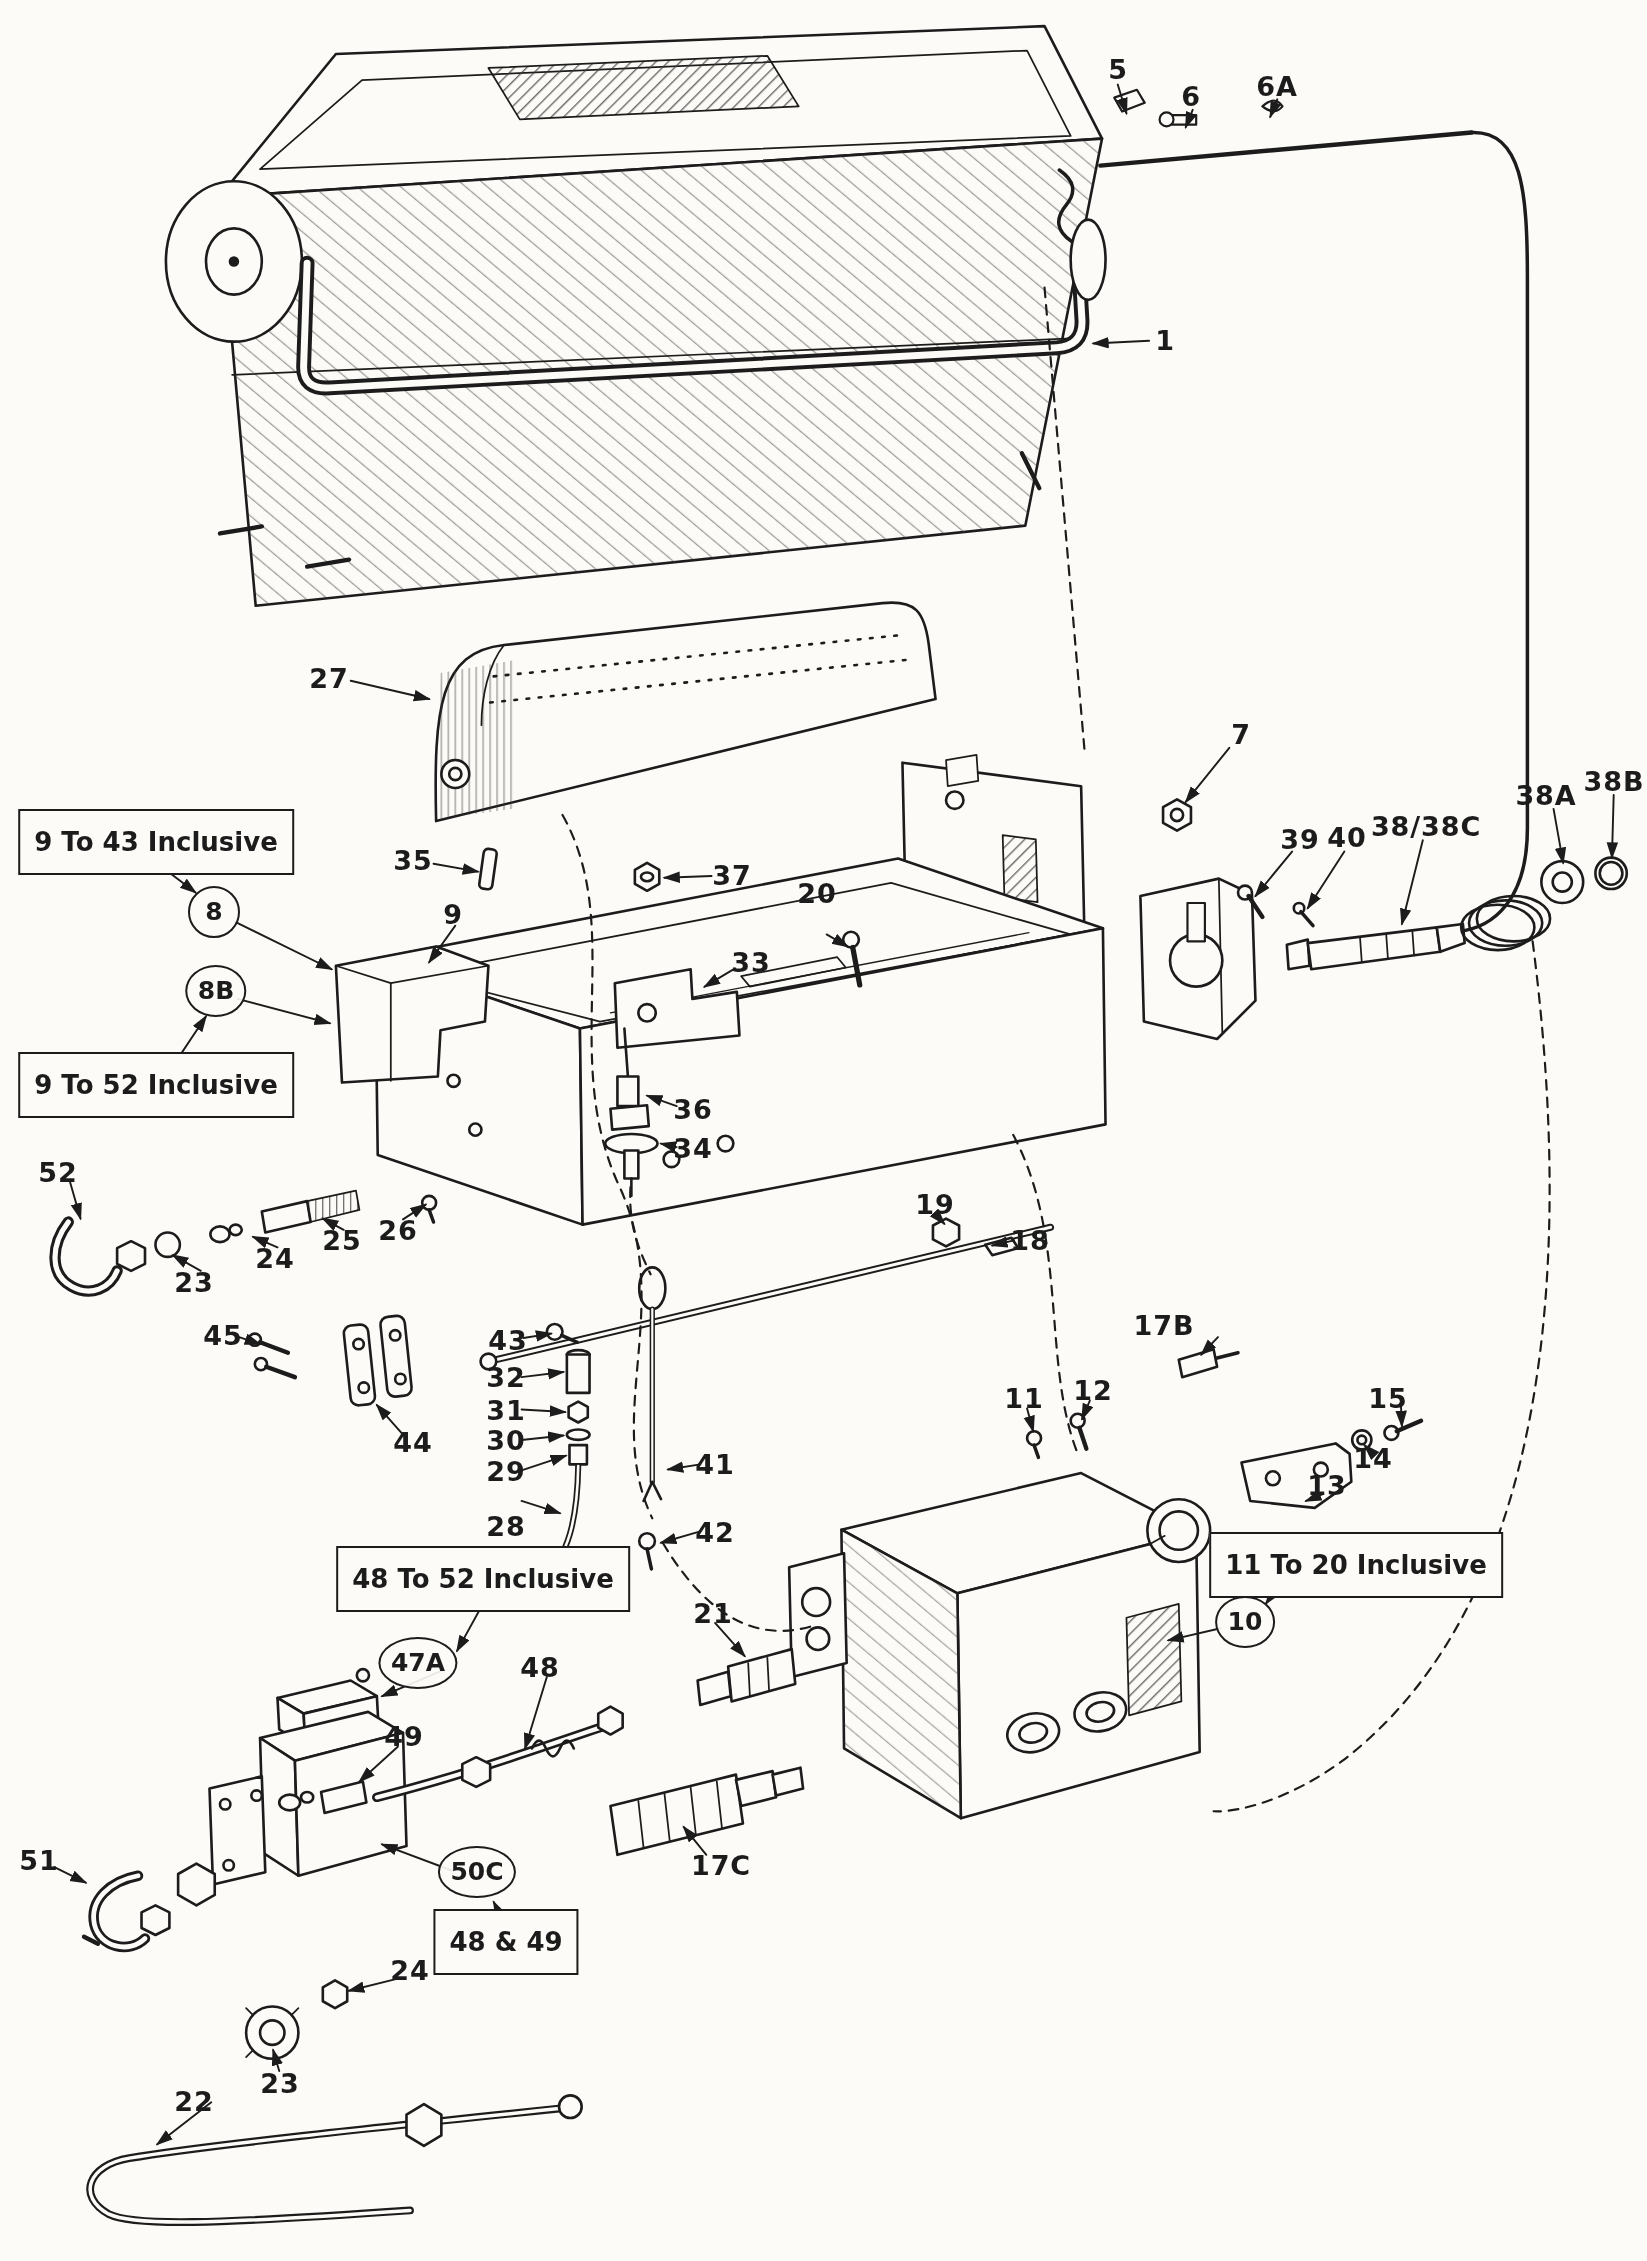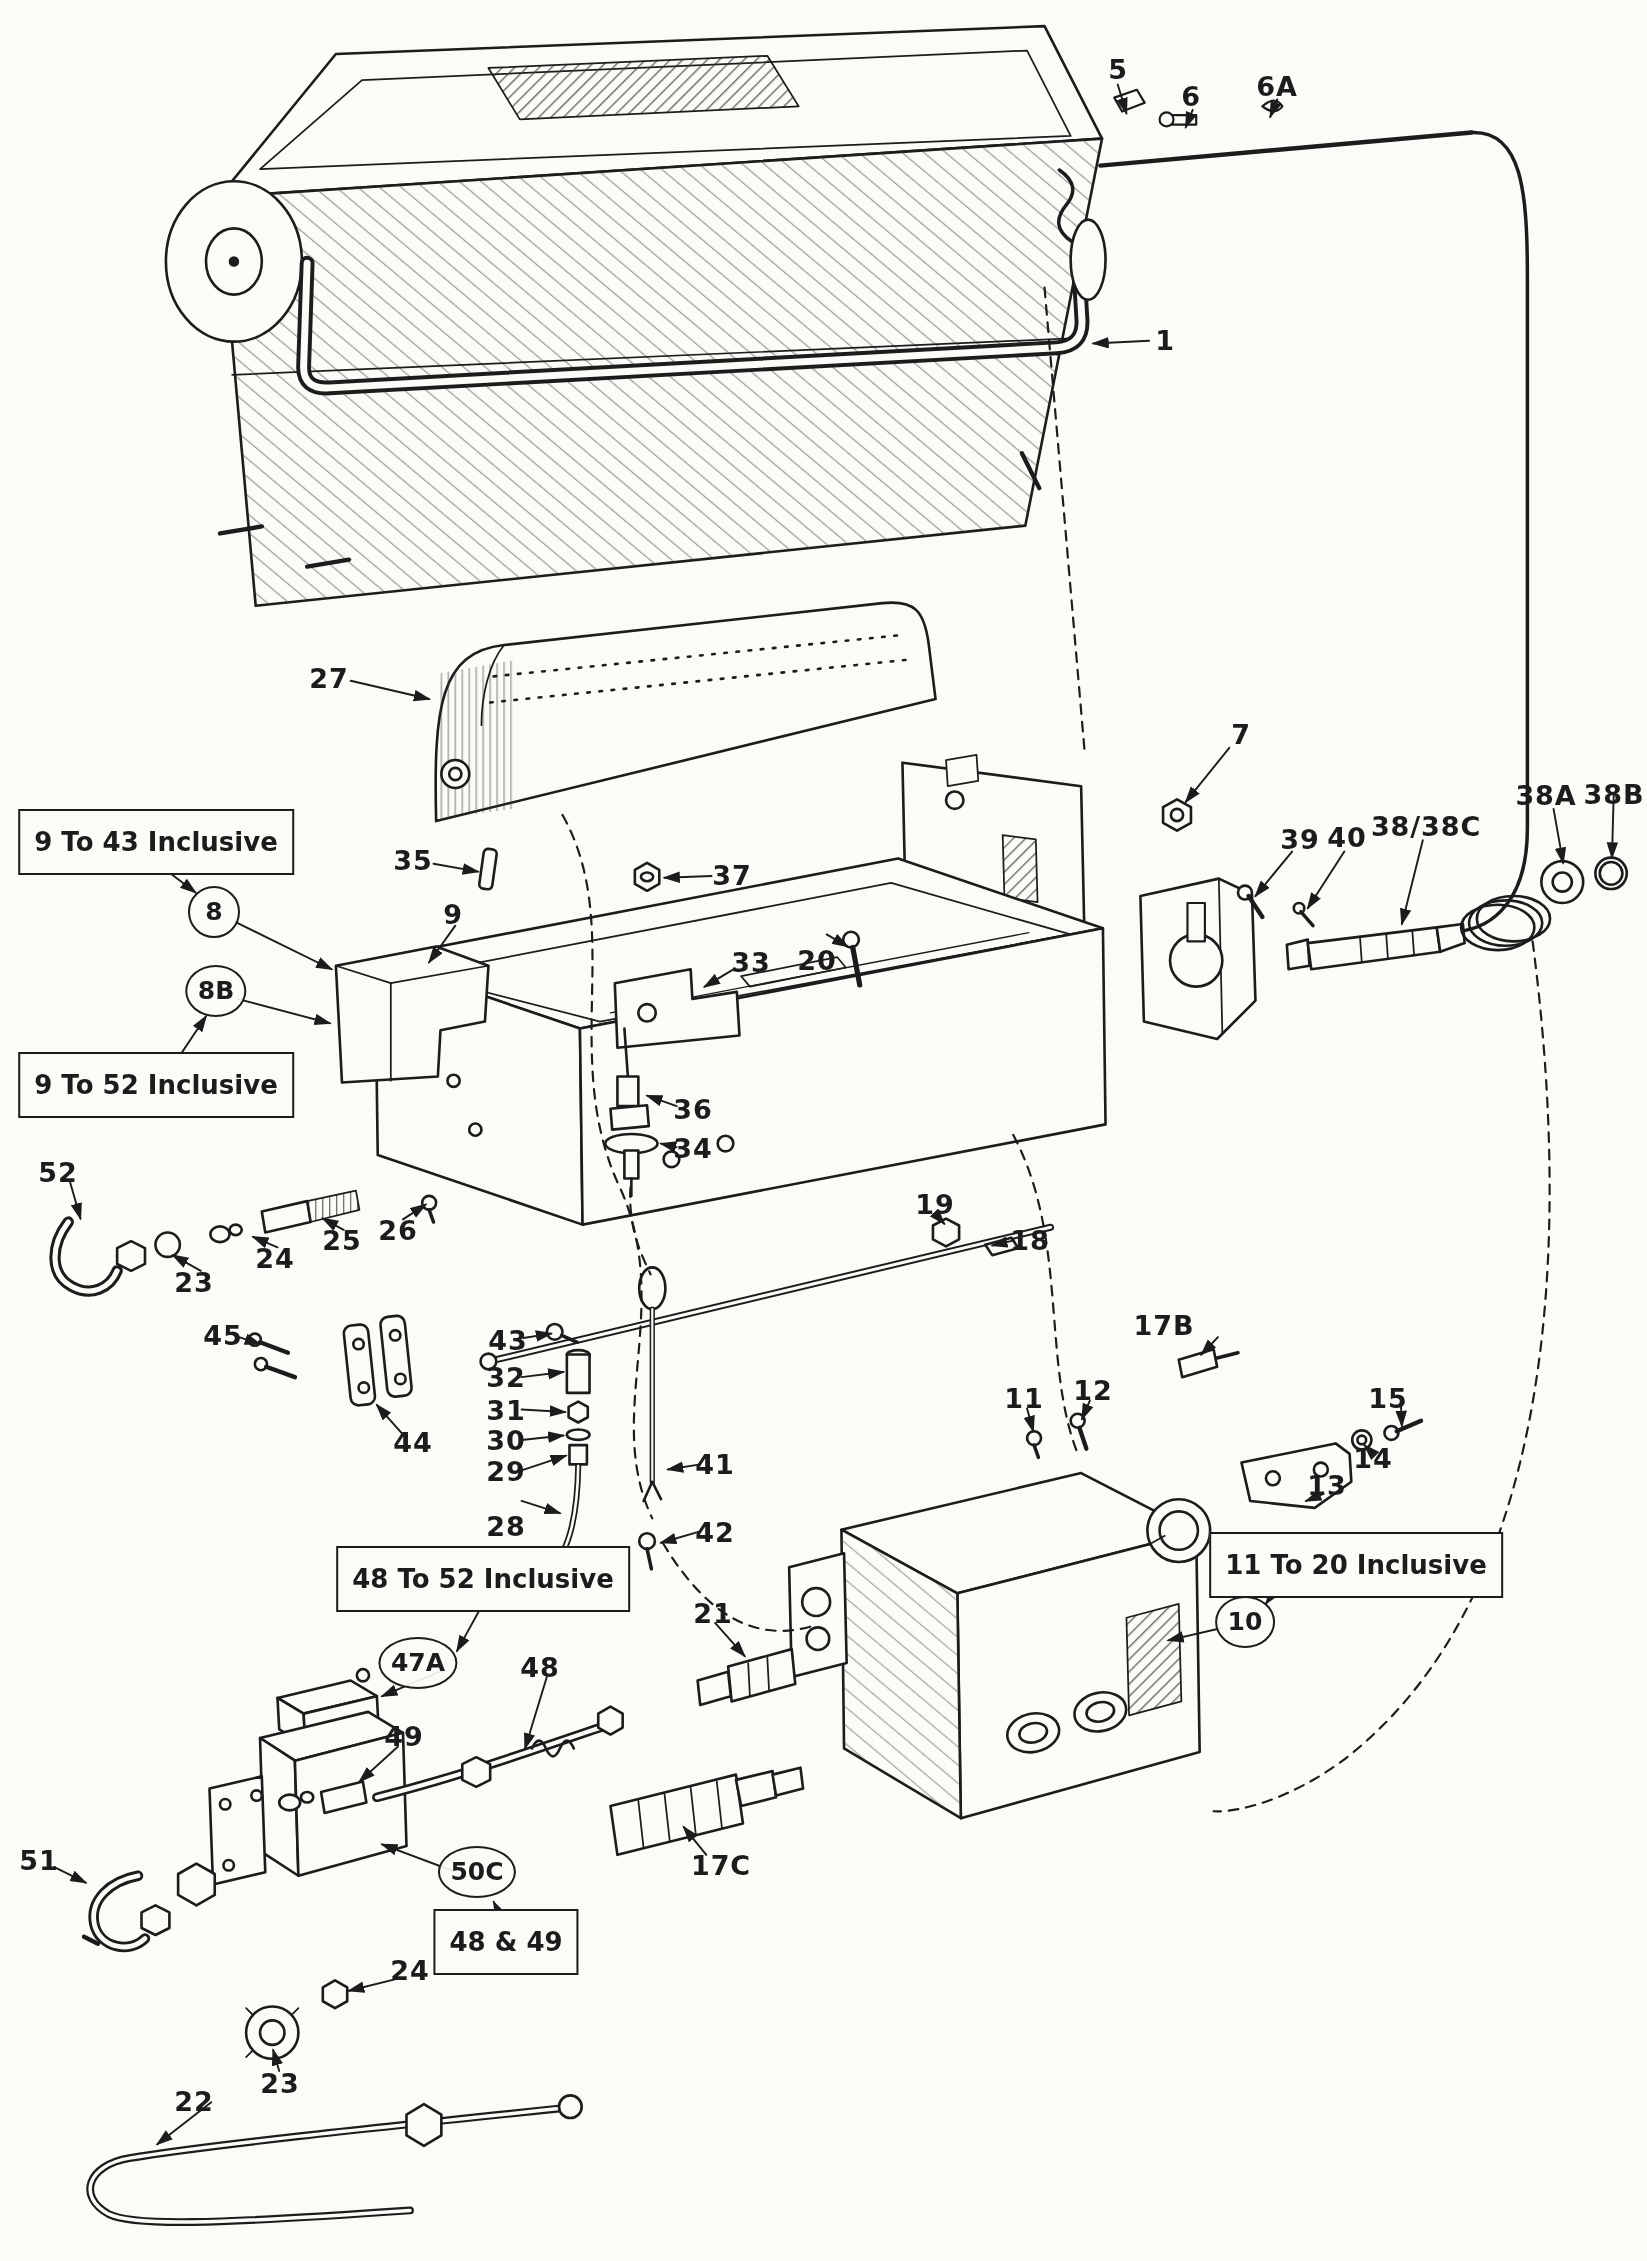--- a/index.html
+++ b/index.html
@@ -367,24 +367,24 @@
       <div class="part-num" style="left: 1118px; top: 69px;">5</div>
       <div class="part-num" style="left: 1191px; top: 96px;">6</div>
       <div class="part-num" style="left: 1277px; top: 86px;">6A</div>
       <div class="part-num" style="left: 1165px; top: 340px;">1</div>
       <div class="part-num" style="left: 329px; top: 678px;">27</div>
       <div class="part-num" style="left: 1241px; top: 734px;">7</div>
       <div class="part-num" style="left: 1300px; top: 839px;">39</div>
       <div class="part-num" style="left: 1347px; top: 837px;">40</div>
       <div class="part-num" style="left: 1426px; top: 826px;">38/38C</div>
       <div class="part-num" style="left: 1546px; top: 795px;">38A</div>
-      <div class="part-num" style="left: 1614px; top: 781px; margin-top: 13px;">38B</div>
+      <div class="part-num" style="left: 1614px; top: 781px;">38B</div>
       <div class="part-num" style="left: 413px; top: 860px;">35</div>
       <div class="part-num" style="left: 732px; top: 875px;">37</div>
-      <div class="part-num" style="left: 817px; top: 960px;">20</div>
+      <div class="part-num" style="left: 817px; top: 893px;">20</div>
       <div class="part-num" style="left: 453px; top: 914px;">9</div>
       <div class="part-num" style="left: 751px; top: 962px;">33</div>
       <div class="part-num" style="left: 693px; top: 1109px;">36</div>
       <div class="part-num" style="left: 693px; top: 1148px;">34</div>
       <div class="part-num" style="left: 58px; top: 1172px;">52</div>
       <div class="part-num" style="left: 194px; top: 1282px;">23</div>
       <div class="part-num" style="left: 275px; top: 1258px;">24</div>
       <div class="part-num" style="left: 342px; top: 1240px;">25</div>
       <div class="part-num" style="left: 398px; top: 1230px;">26</div>
       <div class="part-num" style="left: 935px; top: 1204px;">19</div>

